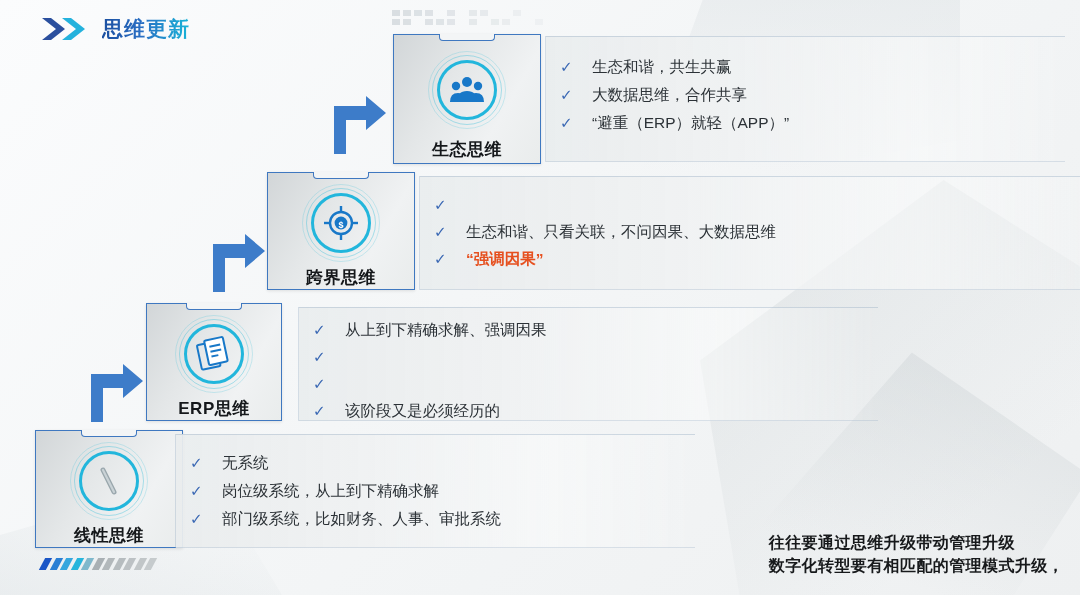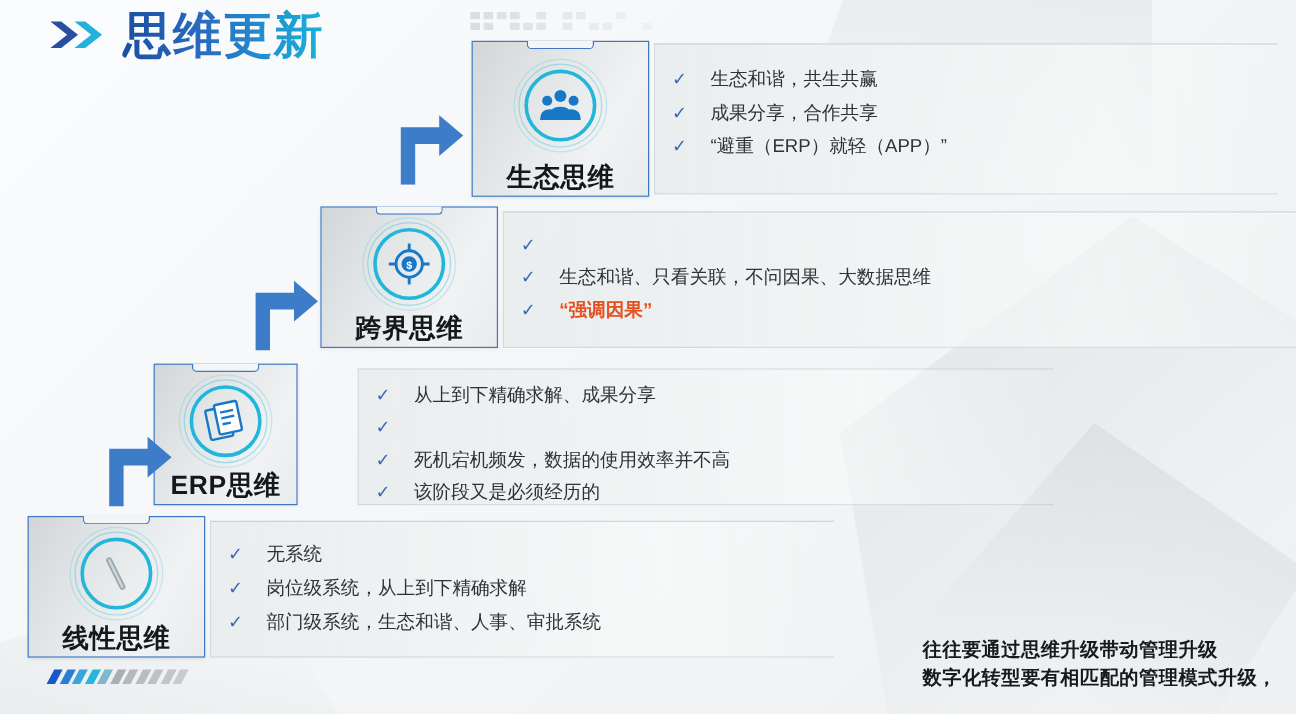--- a/index.html
+++ b/index.html
@@ -39,21 +39,21 @@
   .poly-d {
     left:0px; bottom:-30px; width:300px; height:150px;
     background:linear-gradient(20deg,rgba(210,217,220,.4),rgba(246,248,249,0) 75%);
     clip-path:polygon(0% 40%,70% 0%,100% 100%,0% 100%);
   }
 
   
   #title-block { position:absolute; left:40px; top:8px; display:flex; align-items:center; height:42px; }
   .chev-wrap { display:flex; align-items:center; margin-right:14px; }
   #title-text {
-    font-size:41px; font-weight:bold; letter-spacing:1px;
+    font-size:21px; font-weight:bold; letter-spacing:1px;
     background:linear-gradient(90deg,#1b4fa0 0%,#2a6fc4 45%,#17b4d8 100%);
     -webkit-background-clip:text; background-clip:text;
     color:#1b4fa0; -webkit-text-fill-color:transparent;
     white-space:nowrap;
   }
 
   
   #dots-deco { position:absolute; left:392px; top:10px; width:170px; height:18px; }
   #dots-deco i { position:absolute; display:block; background:#d3d9dd; }
 
@@ -72,21 +72,21 @@
   }
   .icon-ring { position:relative; width:78px; height:78px; margin-top:16px; }
   .icon-ring .r1,.icon-ring .r2,.icon-ring .r3 {
     position:absolute; border-radius:50%; left:50%; top:50%; transform:translate(-50%,-50%);
   }
   .icon-ring .r3 { width:78px; height:78px; border:1px solid rgba(43,186,216,.22); }
   .icon-ring .r2 { width:70px; height:70px; border:1px solid rgba(43,186,216,.38); }
   .icon-ring .r1 { width:60px; height:60px; border:3px solid #22b6dc; }
   .icon-ring svg { position:absolute; left:50%; top:50%; transform:translate(-50%,-50%); }
   .card-label {
-    font-size:22px; font-weight:bold; color:#15181b; margin-top:9px; letter-spacing:.5px;
+    font-size:17px; font-weight:bold; color:#15181b; margin-top:9px; letter-spacing:.5px;
   }
 
   
   .panel {
     position:absolute;
     background:linear-gradient(90deg,rgba(234,237,238,.95) 0%,rgba(240,242,243,.9) 40%,rgba(250,251,251,.55) 72%,rgba(255,255,255,0) 100%);
     border-top:1px solid rgba(160,180,200,.45);
     border-bottom:1px solid rgba(160,180,200,.35);
     border-left:1px solid rgba(160,180,200,.40);
   }
@@ -171,21 +171,21 @@
   </div>
 
   <div class="panel" style="left:545px; top:36px; width:520px; height:126px; padding-top:22px;">
     <ul>
       <li style="height:28px;">
         <span class="tick">✓</span>
         <span class="ltxt">生态和谐，共生共赢</span>
       </li>
       <li style="height:28px;">
         <span class="tick">✓</span>
-        <span class="ltxt">成果分享，合作共享</span>
+        <span class="ltxt">大数据思维，合作共享</span>
       </li>
       <li style="height:28px;">
         <span class="tick">✓</span>
         <span class="ltxt">“避重（ERP）就轻（APP）”</span>
       </li>
     </ul>
   </div>
 
   <div class="card" style="left:267px; top:172px; width:148px; height:118px;">
     <div class="notch"></div>
@@ -215,21 +215,21 @@
         <span class="tick">✓</span>
         <span class="ltxt">生态和谐、只看关联，不问因果、大数据思维</span>
       </li>
       <li style="height:27px;">
         <span class="tick">✓</span>
         <span class="ltxt hl">“强调因果”</span>
       </li>
     </ul>
   </div>
 
-  <div class="card" style="left:128px; top:303px; width:120px; height:118px;">
+  <div class="card" style="left:146px; top:303px; width:136px; height:118px;">
     <div class="notch"></div>
     <div class="icon-ring">
       <div class="r3"></div>
         <div class="r2"></div>
         <div class="r1"></div>
       <svg width="38" height="38" viewBox="0 0 38 38">
         <g transform="rotate(-12 19 19)">
           <rect x="4" y="7" width="19" height="25" rx="1.5" fill="none" stroke="#1878c8" stroke-width="2"></rect>
           <rect x="12" y="4" width="19" height="25" rx="1.5" fill="#ffffff" stroke="#1878c8" stroke-width="2"></rect>
           <line x1="16" y1="11" x2="27" y2="11" stroke="#1878c8" stroke-width="2"></line>
@@ -238,37 +238,36 @@
         </g>
       </svg>
     </div>
     <div class="card-label">ERP思维</div>
   </div>
 
   <div class="panel" style="left:298px; top:307px; width:580px; height:114px; padding-top:14px;">
     <ul>
       <li style="height:27px;">
         <span class="tick">✓</span>
-        <span class="ltxt">从上到下精确求解、成果分享</span>
-      </li>
-      <li style="height:27px;">
-        <span class="tick">✓</span>
-      </li>
-      <li style="height:27px;">
-        <span class="tick">✓</span>
-        <span class="ltxt">死机宕机频发，数据的使用效率并不高</span>
+        <span class="ltxt">从上到下精确求解、强调因果</span>
+      </li>
+      <li style="height:27px;">
+        <span class="tick">✓</span>
+      </li>
+      <li style="height:27px;">
+        <span class="tick">✓</span>
       </li>
       <li style="height:27px;">
         <span class="tick">✓</span>
         <span class="ltxt">该阶段又是必须经历的</span>
       </li>
     </ul>
   </div>
 
-  <div class="card" style="left:23px; top:430px; width:148px; height:118px;">
+  <div class="card" style="left:35px; top:430px; width:148px; height:118px;">
     <div class="notch"></div>
     <div class="icon-ring">
       <div class="r3"></div>
         <div class="r2"></div>
         <div class="r1"></div>
       <svg width="34" height="34" viewBox="0 0 34 34">
         <line x1="11" y1="6" x2="22" y2="28" stroke="#9aa7ad" stroke-width="5" stroke-linecap="round"></line>
         <line x1="11" y1="6" x2="22" y2="28" stroke="#c9d2d6" stroke-width="2.2" stroke-linecap="round"></line>
       </svg>
     </div>
@@ -280,21 +279,21 @@
       <li style="height:28px;">
         <span class="tick">✓</span>
         <span class="ltxt">无系统</span>
       </li>
       <li style="height:28px;">
         <span class="tick">✓</span>
         <span class="ltxt">岗位级系统，从上到下精确求解</span>
       </li>
       <li style="height:28px;">
         <span class="tick">✓</span>
-        <span class="ltxt">部门级系统，生态和谐、人事、审批系统</span>
+        <span class="ltxt">部门级系统，比如财务、人事、审批系统</span>
       </li>
     </ul>
   </div>
 
   <div class="arrow" style="left:85px; top:360px; width:62px; height:62px;">
     <svg width="62" height="62" viewBox="0 0 62 62">
       <path d="M6 62 L6 14 L38 14 L38 4 L58 21 L38 38 L38 28 L18 28 L18 62 Z" fill="#3d7cc9"></path>
     </svg>
   </div>
 

